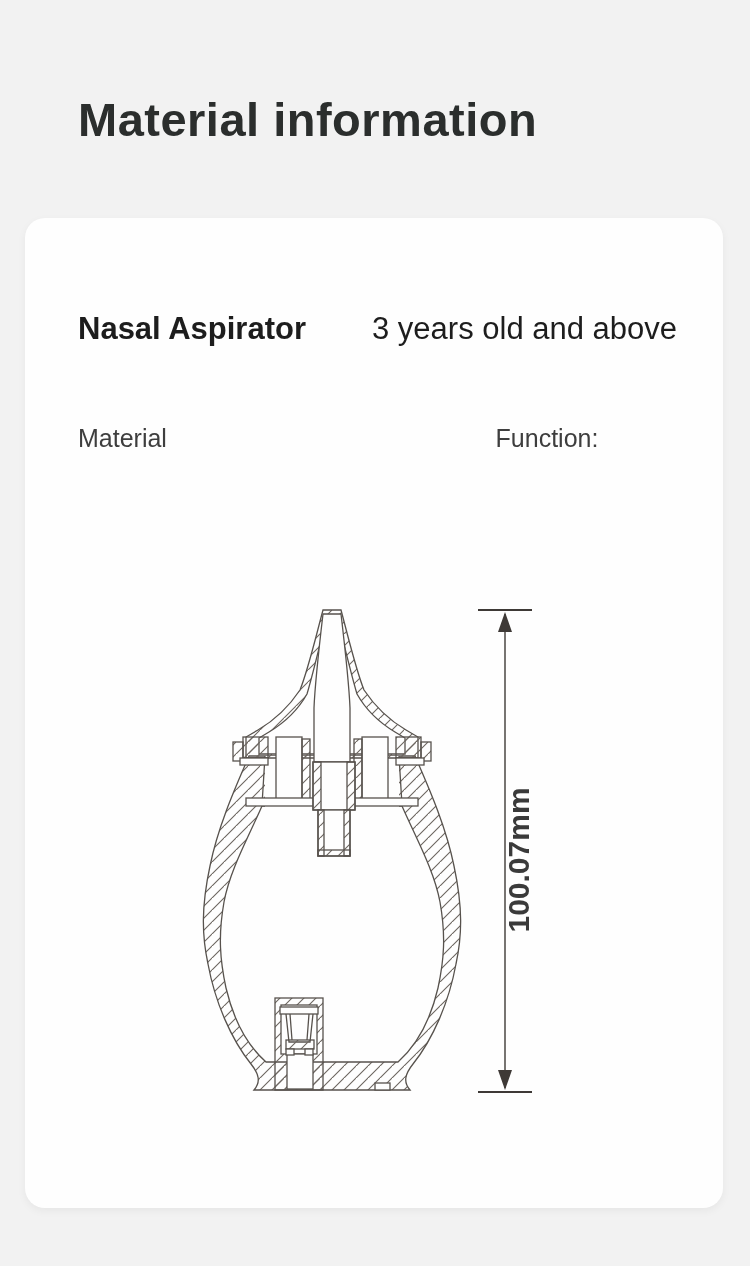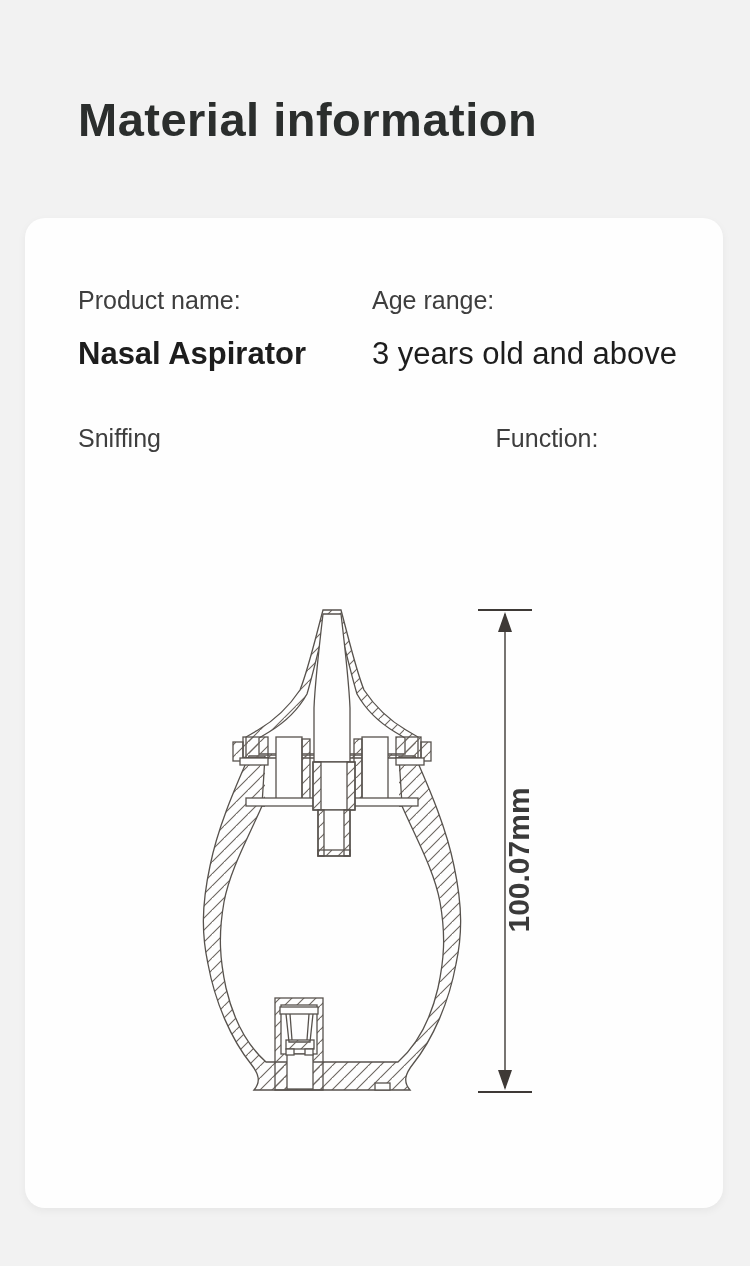--- a/index.html
+++ b/index.html
@@ -66,31 +66,29 @@
   }
 </style>
 </head>
 <body>
 
 <h1 class="page-title">Material information</h1>
 
 <div class="card">
 
   <div class="spec-cell cell-a">
-    <div class="spec-label">Product name:</div>
     <div class="spec-value strong">Nasal Aspirator</div>
   </div>
 
   <div class="spec-cell cell-b">
-    <div class="spec-label">Age range:</div>
     <div class="spec-value">3 years old and above</div>
   </div>
 
   <div class="spec-cell cell-c">
-    <div class="spec-label">Sniffing</div>
+    <div class="spec-label">Material</div>
   </div>
 
   <div class="spec-cell cell-d">
     <div class="spec-label">Function:</div>
   </div>
 
   <div class="diagram-wrap">
     <svg width="440" height="510" viewBox="0 0 440 510">
       <defs>
         <pattern id="hatch" patternUnits="userSpaceOnUse" width="12" height="12">

